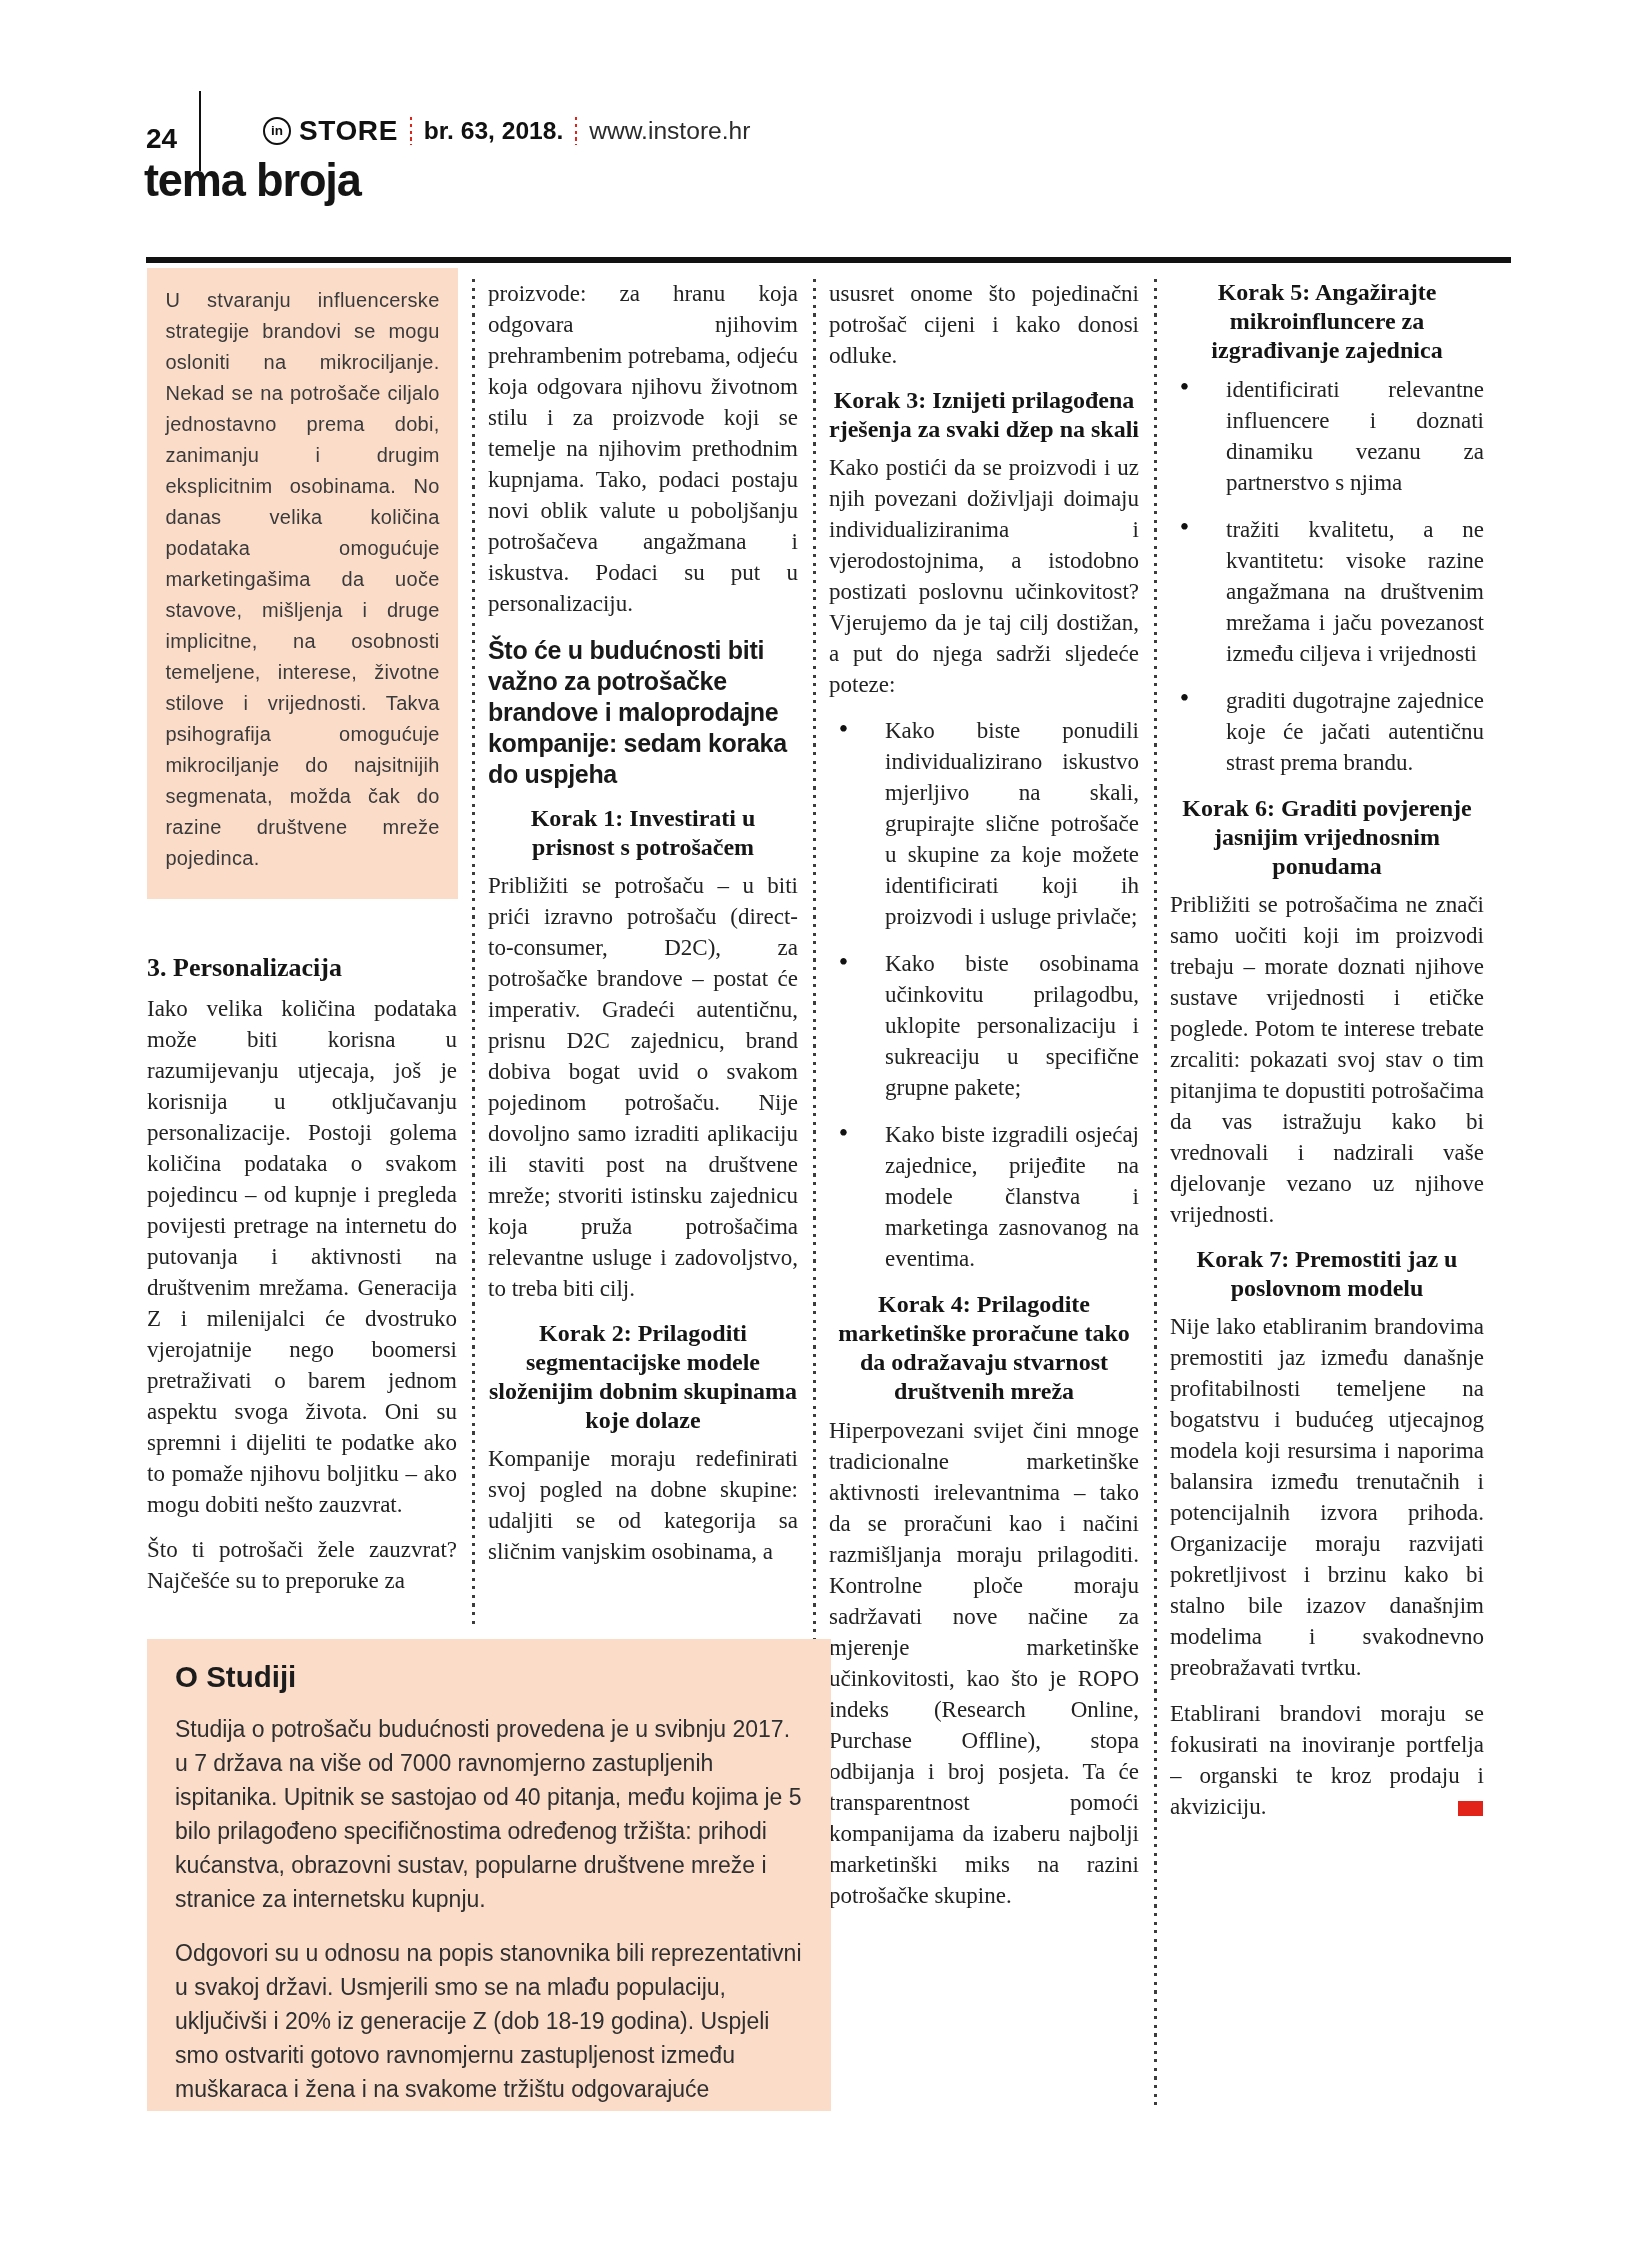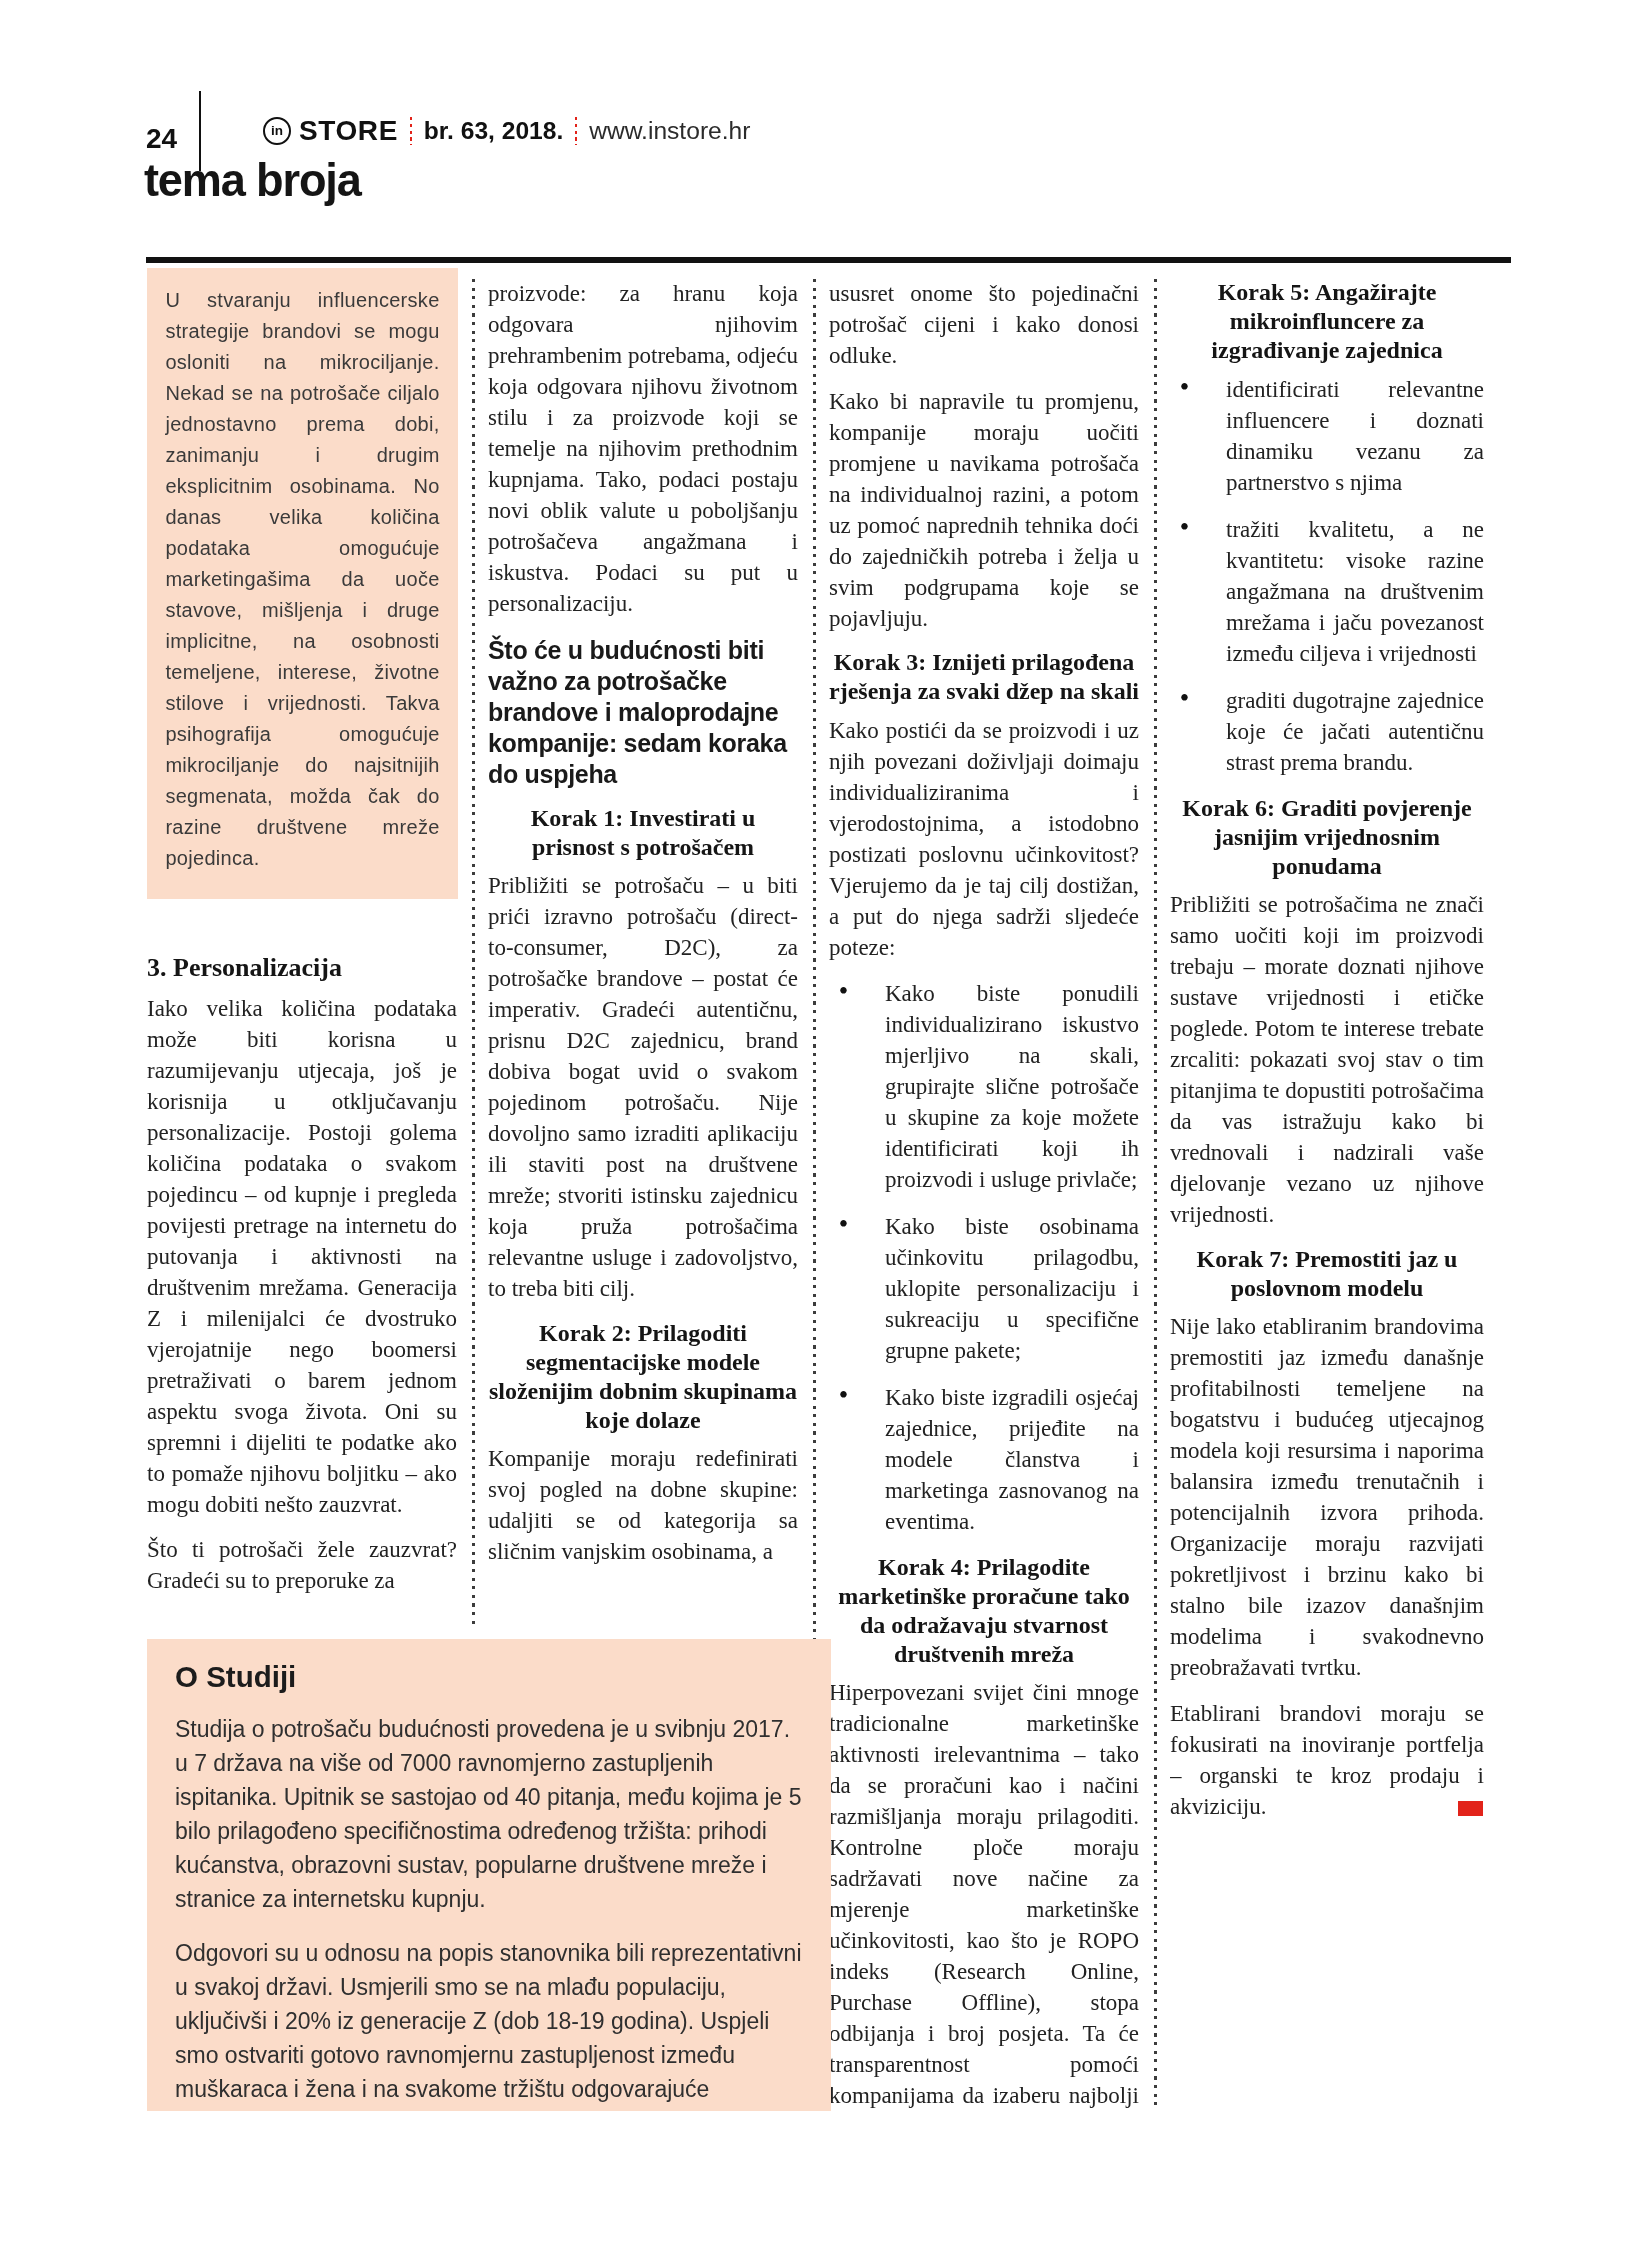--- a/index.html
+++ b/index.html
@@ -146,35 +146,34 @@
 <div class="col-sep" id="sep-2"></div>
 <div class="col-sep" id="sep-3"></div>
 
 <div class="intro-box">
   <p>U stvaranju influencerske strategije brandovi se mogu osloniti na mikrociljanje. Nekad se na potrošače ciljalo jednostavno prema dobi, zanimanju i drugim eksplicitnim osobinama. No danas velika količina podataka omogućuje marketingašima da uoče stavove, mišljenja i druge implicitne, na osobnosti temeljene, interese, životne stilove i vrijednosti. Takva psihografija omogućuje mikrociljanje do najsitnijih segmenata, možda čak do razine društvene mreže pojedinca.</p>
 </div>
 
 <div class="col" id="col-1-rest">
   <h2 class="num-heading">3. Personalizacija</h2>
   <p>Iako velika količina podataka može biti korisna u razumijevanju utjecaja, još je korisnija u otključavanju personalizacije. Postoji golema količina podataka o svakom pojedincu – od kupnje i pregleda povijesti pretrage na internetu do putovanja i aktivnosti na društvenim mrežama. Generacija Z i milenijalci će dvostruko vjerojatnije nego boomersi pretraživati o barem jednom aspektu svoga života. Oni su spremni i dijeliti te podatke ako to pomaže njihovu boljitku – ako mogu dobiti nešto zauzvrat.</p>
-  <p>Što ti potrošači žele zauzvrat? Gradeći su to preporuke za</p>
+  <p>Što ti potrošači žele zauzvrat? Najčešće su to preporuke za</p>
 </div>
 
 <div class="col" id="col-2">
   <p>proizvode: za hranu koja odgovara njihovim prehrambenim potrebama, odjeću koja odgovara njihovu životnom stilu i za proizvode koji se temelje na njihovim prethodnim kupnjama. Tako, podaci postaju novi oblik valute u poboljšanju potrošačeva angažmana i iskustva. Podaci su put u personalizaciju.</p>
   <h2 class="sans-heading">Što će u budućnosti biti važno za potrošačke brandove i maloprodajne kompanije: sedam koraka do uspjeha</h2>
   <h3 class="serif-heading">Korak 1: Investirati u prisnost s potrošačem</h3>
   <p>Približiti se potrošaču – u biti prići izravno potrošaču (direct-to-consumer, D2C), za potrošačke brandove – postat će imperativ. Gradeći autentičnu, prisnu D2C zajednicu, brand dobiva bogat uvid o svakom pojedinom potrošaču. Nije dovoljno samo izraditi aplikaciju ili staviti post na društvene mreže; stvoriti istinsku zajednicu koja pruža potrošačima relevantne usluge i zadovoljstvo, to treba biti cilj.</p>
   <h3 class="serif-heading">Korak 2: Prilagoditi segmentacijske modele složenijim dobnim skupinama koje dolaze</h3>
   <p>Kompanije moraju redefinirati svoj pogled na dobne skupine: udaljiti se od kategorija sa sličnim vanjskim osobinama, a</p>
 </div>
 
 <div class="col" id="col-3">
   <p>ususret onome što pojedinačni potrošač cijeni i kako donosi odluke.</p>
-  <p>Kako bi napravile tu promjenu, kompanije moraju uočiti promjene u navikama potrošača na individualnoj razini, a potom uz pomoć naprednih tehnika doći do zajedničkih potreba i želja u svim podgrupama koje se pojavljuju.</p>
   <h3 class="serif-heading">Korak 3: Iznijeti prilagođena rješenja za svaki džep na skali</h3>
   <p>Kako postići da se proizvodi i uz njih povezani doživljaji doimaju individualiziranima i vjerodostojnima, a istodobno postizati poslovnu učinkovitost? Vjerujemo da je taj cilj dostižan, a put do njega sadrži sljedeće poteze:</p>
   <ul class="bullets">
     <li>
       <span class="bullet-marker">•</span>
       <span>Kako biste ponudili individualizirano iskustvo mjerljivo na skali, grupirajte slične potrošače u skupine za koje možete identificirati koji ih proizvodi i usluge privlače;</span>
     </li>
     <li>
       <span class="bullet-marker">•</span>
       <span>Kako biste osobinama učinkovitu prilagodbu, uklopite personalizaciju i sukreaciju u specifične grupne pakete;</span>

